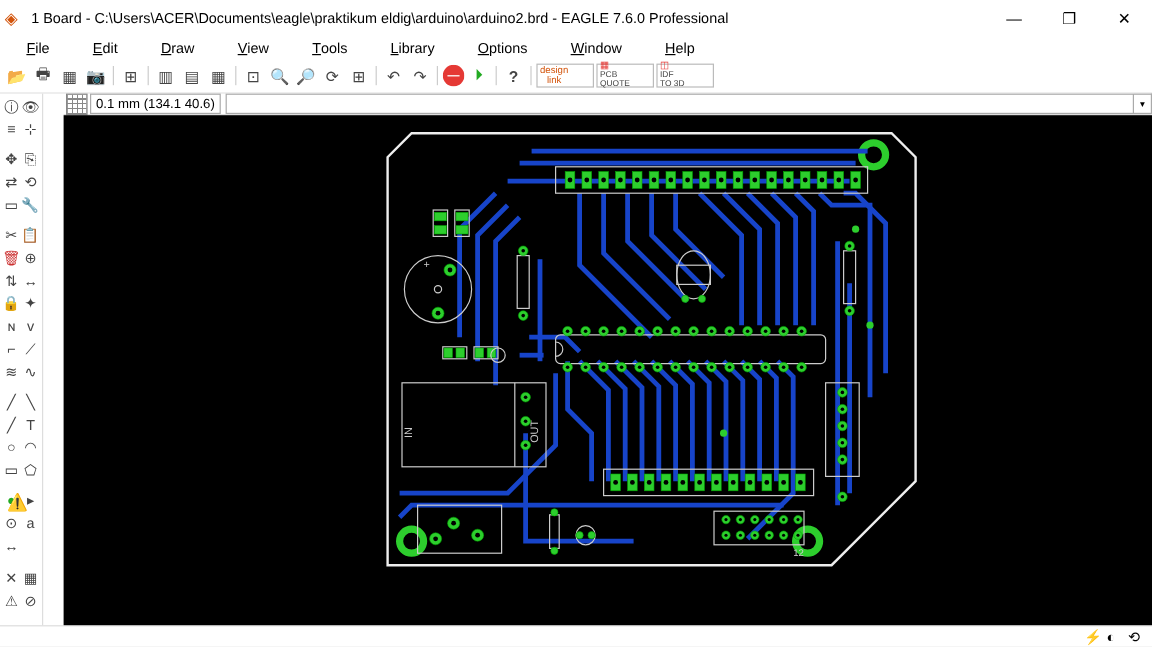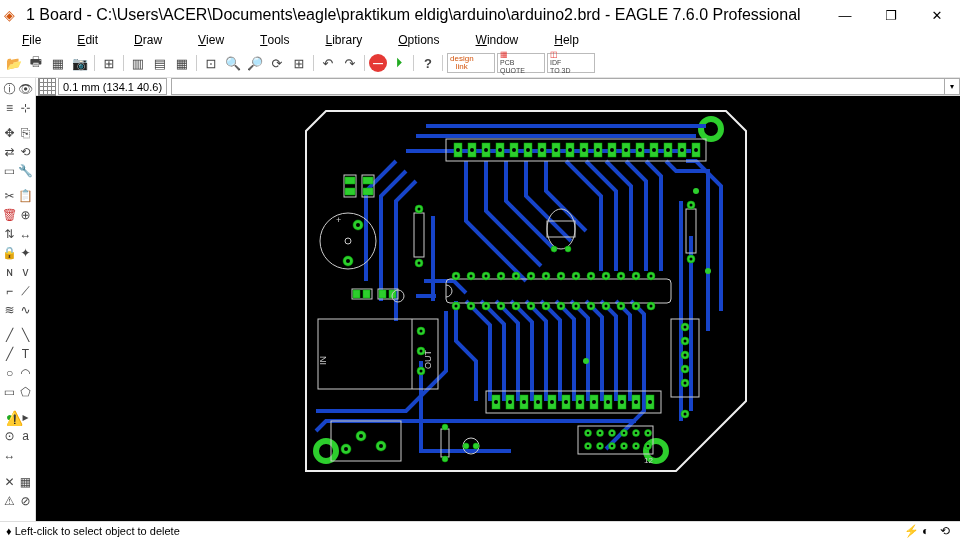--- a/index.html
+++ b/index.html
@@ -1,35 +1,35 @@
 <!DOCTYPE html>
 <html><head>
 <meta charset="utf-8">
 <style>
 html,body{margin:0;padding:0;font-family:"Segoe UI",Tahoma,sans-serif;font-size:11px;color:#000;background:#fff;width:960px;height:539px;overflow:hidden;}
 .titlebar{height:30px;display:flex;align-items:center;padding:0 4px;position:relative;}
 .titlebar .app-icon{width:16px;height:16px;margin-right:6px;color:#d3540b;font-size:14px;line-height:16px;}
-.titlebar .title{font-size:16px;}
+.titlebar .title{font-size:12px;}
 .winctrls{position:absolute;right:0;top:0;display:flex;}
 .winctrls div{width:46px;height:30px;display:flex;align-items:center;justify-content:center;font-size:13px;font-family:Arial;}
 .menubar{height:19px;display:flex;align-items:center;padding:0 4px;font-size:12px;gap:0;}
 .menubar span{padding:2px 9px;display:flex;align-items:center;}
 .menubar span u{text-decoration:underline;}
 .toolbar{height:24px;display:flex;align-items:center;padding:2px 4px;gap:2px;border-bottom:1px solid #e3e3e3;}
 .tb{width:18px;height:18px;display:flex;align-items:center;justify-content:center;color:#444;font-size:13px;border:1px solid transparent;}
 .sep{width:1px;height:16px;background:#ccc;margin:0 2px;}
 .tb.stop{background:#e53935;border-radius:50%;color:#fff;width:16px;height:16px;font-size:10px;font-weight:bold;}
 .tb.wide{width:auto;min-width:42px;height:18px;border:1px solid #bbb;font-size:8px;line-height:8px;padding:0 2px;display:flex;flex-direction:column;justify-content:center;align-items:flex-start;}
 .tb.wide.orange{color:#d3540b;text-align:center;}
 .content{display:flex;height:443px;}
 .sidebar{width:35px;border-right:1px solid #ddd;display:flex;flex-direction:column;align-items:center;padding-top:2px;}
 .sideg{width:18px;height:18px;display:flex;align-items:center;justify-content:center;font-size:12px;color:#444;margin-bottom:1px;}
 .siderow{display:flex;gap:2px;}
 .siderow .sideg{width:14px;}
-.main{flex:1;display:flex;flex-direction:column;}
+.main{flex:1;display:flex;flex-direction:column;margin-left:17px;}
 .coordbar{height:17px;display:flex;align-items:center;border-bottom:1px solid #ddd;padding-left:2px;}
 .gridicon{width:16px;height:16px;border:1px solid #888;margin-right:2px;background:repeating-linear-gradient(0deg,#888 0 1px,transparent 1px 4px),repeating-linear-gradient(90deg,#888 0 1px,transparent 1px 4px);}
 .coordbox{border:1px solid #aaa;padding:1px 4px;font-size:11px;height:13px;display:flex;align-items:center;}
 .cmdinput{flex:1;border:1px solid #aaa;margin-left:4px;height:13px;}
 .dropbtn{width:14px;height:15px;border:1px solid #aaa;border-left:none;display:flex;align-items:center;justify-content:center;font-size:8px;}
 .canvas{flex:1;background:#000;position:relative;}
 .statusbar{height:17px;display:flex;align-items:center;padding:0 6px;border-top:1px solid #ddd;font-size:11px;}
 .statusbar .spacer{flex:1;}
 .statusbar .sicon{width:14px;height:14px;margin-left:4px;font-size:12px;}
 
@@ -531,18 +531,17 @@
 
         <circle class="via" cx="320" cy="260" r="3"></circle>
         <circle class="via" cx="442" cy="170" r="3"></circle>
       </svg>
       </div>
     </div>
   </div>
 </div>
 
 <div class="statusbar">
-  <span>♦  Left-click to select object to delete</span>
   <span class="spacer"></span>
   <span class="sicon" style="color:#6c3;">⚡</span>
   <span class="sicon">◐</span>
   <span class="sicon">⟲</span>
 </div>
 
 </body></html>

